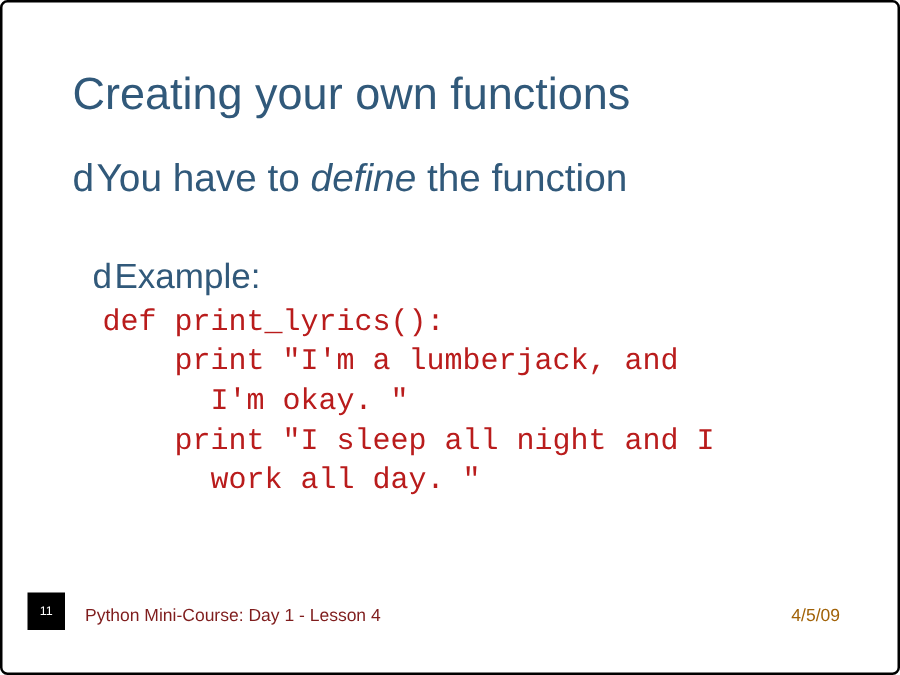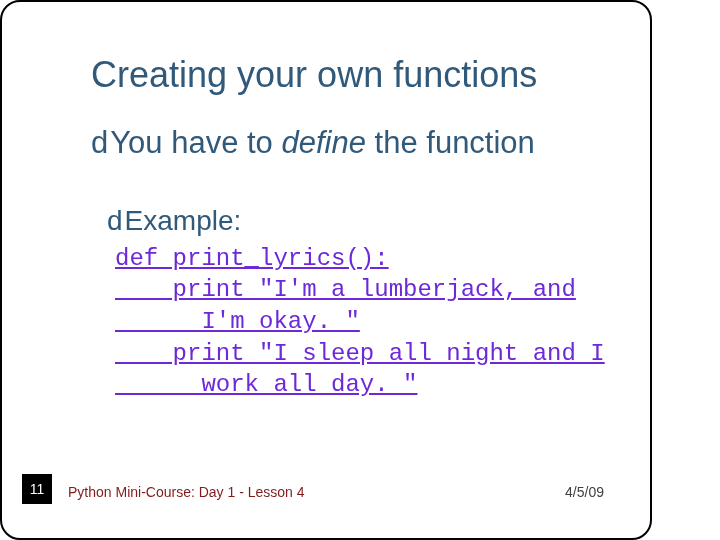--- a/index.html
+++ b/index.html
@@ -1,22 +1,22 @@
 <!DOCTYPE html>
 <html><head>
 <meta charset="utf-8">
 <style>
   * { margin: 0; padding: 0; box-sizing: border-box; }
   html, body { width: 720px; height: 540px; background: #fff; font-family: Verdana, Geneva, sans-serif; }
   .slide {
-    width: 652px; height: 540px;
+    width: 720px; height: 540px;
     border: 2px solid #000;
-    border-radius: 20px;
+    border-radius: 6px;
     position: relative;
-    padding: 58px 56px 60px 89px;
+    padding: 58px 56px 60px 56px;
     overflow: hidden;
   }
   .title {
     color: #31597a;
     font-size: 36px;
     font-weight: 400;
     margin-bottom: 28px;
     margin-top: -6px;
   }
   .bullet1 {
@@ -28,50 +28,49 @@
   .bullet-icon { color: #31597a; font-family: Arial, sans-serif; margin-right: 2px; }
   .italic { font-style: italic; }
   .bullet2 {
     color: #31597a;
     font-size: 28px;
     margin-left: 16px;
     margin-bottom: 6px;
     margin-top: 42px;
   }
   .code {
-    color: #6d28d9;
+    color: #b91c1c;
     font-family: "Courier New", Courier, monospace;
     font-size: 24px;
     line-height: 1.32;
     margin-left: 24px;
     white-space: pre;
-    text-decoration: underline;
   }
   .footer-num {
     position: absolute;
     left: 20px;
     bottom: 34px;
     width: 30px; height: 30px;
     background: #000;
     color: #fff;
-    font-size: 14px;
+    font-size: 10px;
     display: flex; align-items: center; justify-content: center;
   }
   .footer-course {
     position: absolute;
     left: 66px;
     bottom: 38px;
     color: #7f1d1d;
     font-size: 14px;
   }
   .footer-date {
     position: absolute;
     right: 46px;
     bottom: 38px;
-    color: #404040;
+    color: #a16207;
     font-size: 14px;
   }
 </style>
 </head>
 <body>
 
 <div class="slide">
   <h1 class="title">Creating your own functions</h1>
 
   <div class="bullet1">

